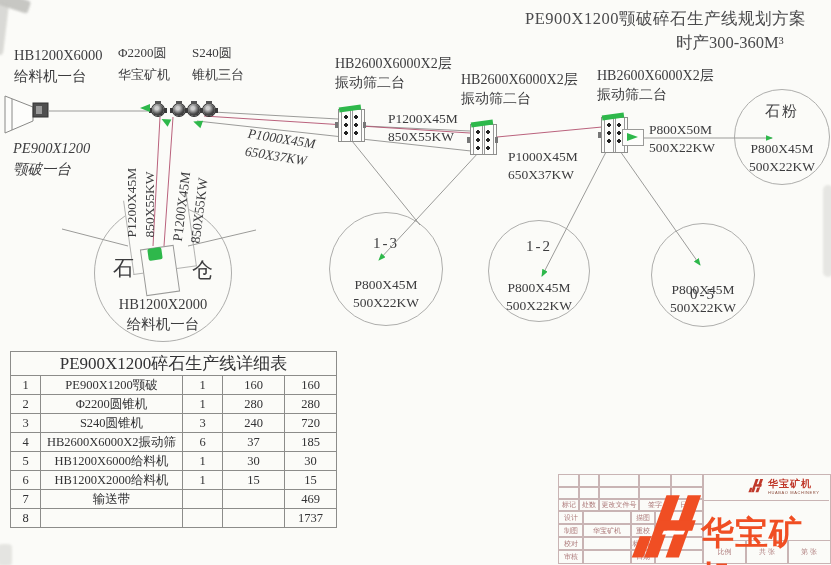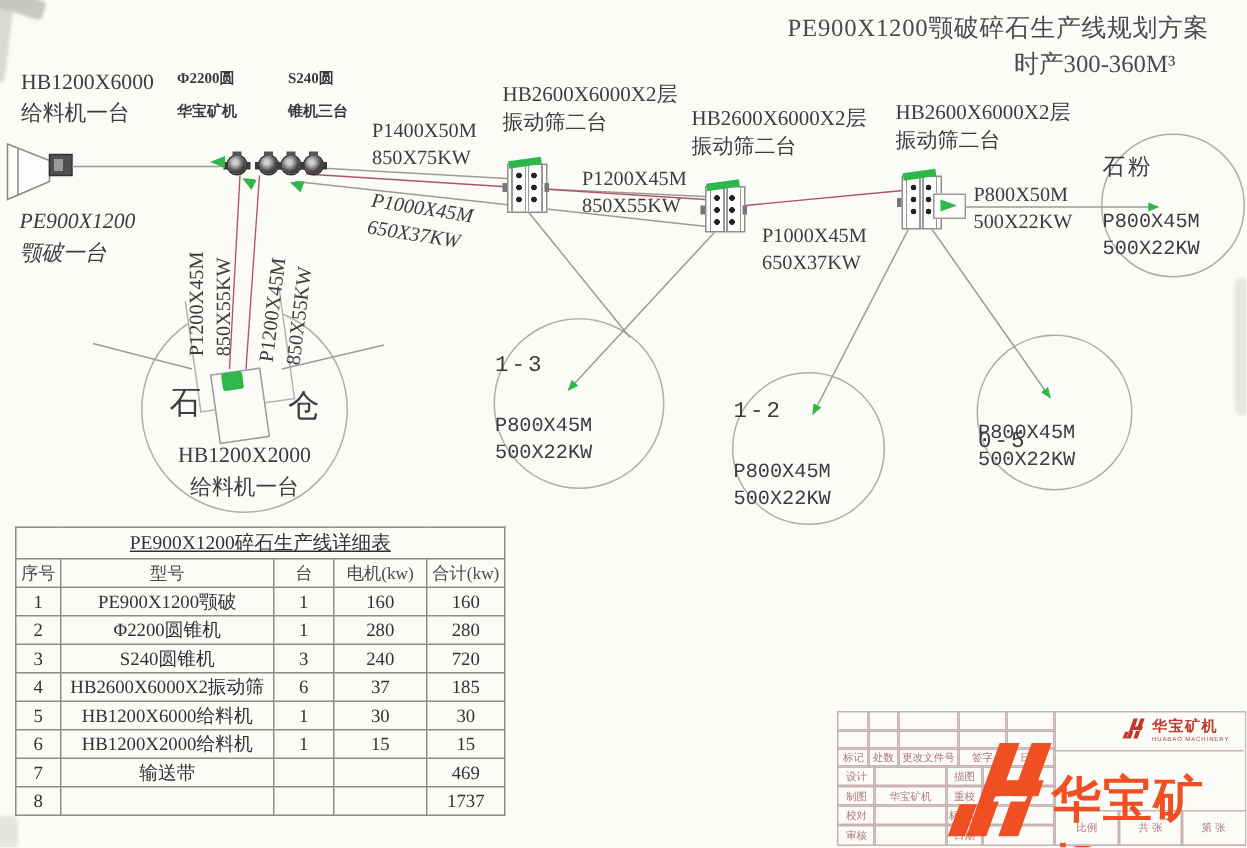--- a/index.html
+++ b/index.html
@@ -2,30 +2,30 @@
 <html><head>
 <meta charset="utf-8">
 <style>
   html,body{margin:0;padding:0;background:#ffffff;}
   .canvas{position:relative;width:831px;height:565px;background:#fbfbf8;overflow:hidden;
           font-family:"Liberation Serif","DejaVu Serif",serif;color:#3c3c3e;}
   
   .lbl{position:absolute;white-space:nowrap;font-size:14px;line-height:19px;color:#3c3c3e;}
   .lbl span{display:block;}
   .big{font-size:14.5px;line-height:21px;}
-  .bold{font-weight:bold;font-size:10px;line-height:22px;}
+  .bold{font-weight:normal;font-size:13px;line-height:22px;}
   .belt{font-size:13.5px;line-height:18px;}
   .ital{font-style:italic;}
   .scr{font-size:14px;line-height:19px;}
   
   .title1{position:absolute;left:525px;top:8px;font-size:16.5px;letter-spacing:.5px;color:#4a4a4c;}
   .title2{position:absolute;left:676px;top:32px;font-size:16.5px;color:#4a4a4c;}
   
   .bin{position:absolute;border:1px solid #aeaeac;border-radius:50%;background:transparent;}
-  .bin span{position:absolute;left:0;width:100%;text-align:left;font-size:13.5px;color:#3c3c3e;font-family:Liberation Mono, monospace;}
+  .bin span{position:absolute;left:0;width:100%;text-align:center;font-size:13.5px;color:#3c3c3e;}
   .bin .nm{font-size:15px;letter-spacing:2px;}
   
   .silo{position:absolute;left:94px;top:204px;width:136px;height:136px;border:1px solid #aeaeac;border-radius:50%;}
   .silo .notch{position:absolute;left:33px;top:-9px;width:62px;height:74px;background:#fbfbf8;
                border:1px solid #b4b4b2;border-top:none;transform:rotate(-8deg);}
   .silo .inner{position:absolute;left:48px;top:42px;width:32px;height:45px;border:1px solid #9a9a98;
                background:#fbfbf8;transform:rotate(-8deg);}
   .silo .blob{position:absolute;left:53px;top:43px;width:14px;height:12px;background:#2eb84b;border-radius:2px;transform:rotate(-8deg);}
   .silo .ch{position:absolute;font-size:21px;color:#3c3c3e;}
   .silo .cap{position:absolute;left:13px;width:110px;text-align:center;font-size:14.5px;color:#3c3c3e;}
@@ -47,21 +47,21 @@
   .cone::after{content:"";position:absolute;top:4px;left:-3px;width:3px;height:5px;background:#3a3a3a;box-shadow:15px 0 0 #3a3a3a;}
   .garrow{position:absolute;width:0;height:0;border-style:solid;border-color:transparent;}
   .abox{position:absolute;left:622px;top:129px;width:20px;height:15px;border:1px solid #9a9a98;background:#fdfdfb;}
   .abox i{position:absolute;left:4px;top:3px;width:0;height:0;border-top:4.5px solid transparent;border-bottom:4.5px solid transparent;border-left:11px solid #2eb84b;}
   
   .vert{position:absolute;width:95px;height:34px;transform:rotate(-90deg);}
   
   table.dt{position:absolute;left:10px;top:351px;width:326px;border-collapse:collapse;table-layout:fixed;
            font-size:12.5px;color:#323234;}
   table.dt td{border:1px solid #8c8c8a;text-align:center;padding:0;height:18px;overflow:hidden;white-space:nowrap;}
-  table.dt td.tt{height:20px;font-size:13px;text-decoration:underline;}
+  table.dt td.tt{height:20px;font-size:17px;}
   table.dt td.hd{height:18px;font-size:11.5px;color:#4a4a4c;}
   table.dt td.ft{height:20px;font-size:12px;}
   
   .tb{position:absolute;font-family:"Liberation Sans",sans-serif;}
   .cell{position:absolute;border:1px solid #c9b4b4;font-size:7px;color:#ad7a7a;
         display:flex;align-items:center;justify-content:center;overflow:hidden;white-space:nowrap;
         font-family:"Liberation Sans",sans-serif;}
   
   .biglogo-text{position:absolute;left:701px;top:511px;font-family:"Liberation Sans",sans-serif;
         font-weight:bold;font-size:33px;letter-spacing:1px;color:#f04e23;}
@@ -86,21 +86,21 @@
   <div class="bin" style="left:734px;top:89px;width:94px;height:94px;">
     <span class="nm" style="top:12px;">石粉</span>
     <span style="top:51px;">P800X45M</span>
     <span style="top:69px;">500X22KW</span>
   </div>
   <div class="bin" style="left:329px;top:212px;width:112px;height:112px;">
     <span class="nm" style="top:22px;">1-3</span>
     <span style="top:64px;">P800X45M</span>
     <span style="top:82px;">500X22KW</span>
   </div>
-  <div class="bin" style="left:488px;top:248px;width:100px;height:100px;">
+  <div class="bin" style="left:488px;top:220px;width:100px;height:100px;">
     <span class="nm" style="top:17px;">1-2</span>
     <span style="top:59px;">P800X45M</span>
     <span style="top:77px;">500X22KW</span>
   </div>
   <div class="bin" style="left:651px;top:223px;width:102px;height:102px;">
     <span class="nm" style="top:18px;margin-top:44px;">0-5</span>
     <span style="top:58px;">P800X45M</span>
     <span style="top:76px;">500X22KW</span>
   </div>
 
@@ -180,24 +180,20 @@
       <span>颚破一台</span>
   </div>
   <div class="lbl belt vert" style="left:92px;top:173px;">
     <span>P1200X45M</span>
       <span>850X55KW</span>
   </div>
   <div class="lbl belt vert" style="left:144px;top:178px;transform:rotate(-83deg);">
     <span>P1200X45M</span>
       <span>850X55KW</span>
   </div>
-  <div class="lbl belt" style="left:248px;top:78px;">
-    <span>P1400X50M</span>
-      <span>850X75KW</span>
-  </div>
   <div class="lbl scr" style="left:335px;top:54px;">
     <span>HB2600X6000X2层</span>
       <span>振动筛二台</span>
   </div>
   <div class="lbl belt ital" style="left:246px;top:130px;transform:rotate(9deg);">
     <span>P1000X45M</span>
       <span>650X37KW</span>
   </div>
   <div class="lbl belt" style="left:388px;top:110px;">
     <span>P1200X45M</span>
@@ -228,27 +224,20 @@
         <col style="width:30px">
         <col style="width:142px">
         <col style="width:40px">
         <col style="width:62px">
         <col style="width:52px">
       </colgroup>
     <tbody>
         <tr>
           <td class="tt" colspan="5">PE900X1200碎石生产线详细表</td>
         </tr>
-    <tr>
-      <td class="hd">序号</td>
-      <td class="hd">型号</td>
-      <td class="hd">台</td>
-      <td class="hd">电机(kw)</td>
-      <td class="hd">合计(kw)</td>
-    </tr>
     <tr>
       <td>1</td>
           <td>PE900X1200颚破</td>
           <td>1</td>
           <td>160</td>
           <td>160</td>
     </tr>
     <tr>
       <td>2</td>
           <td>Φ2200圆锥机</td>

